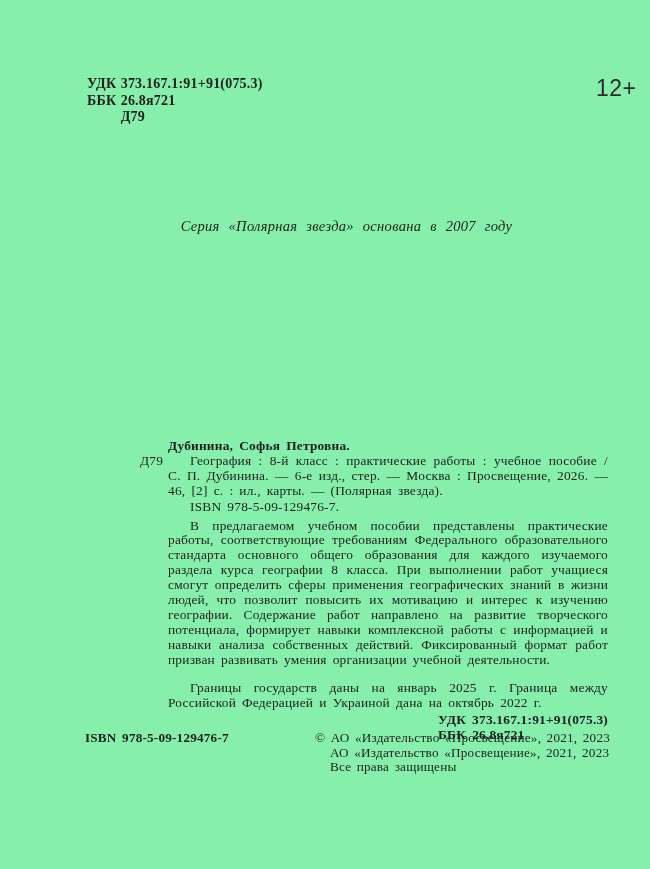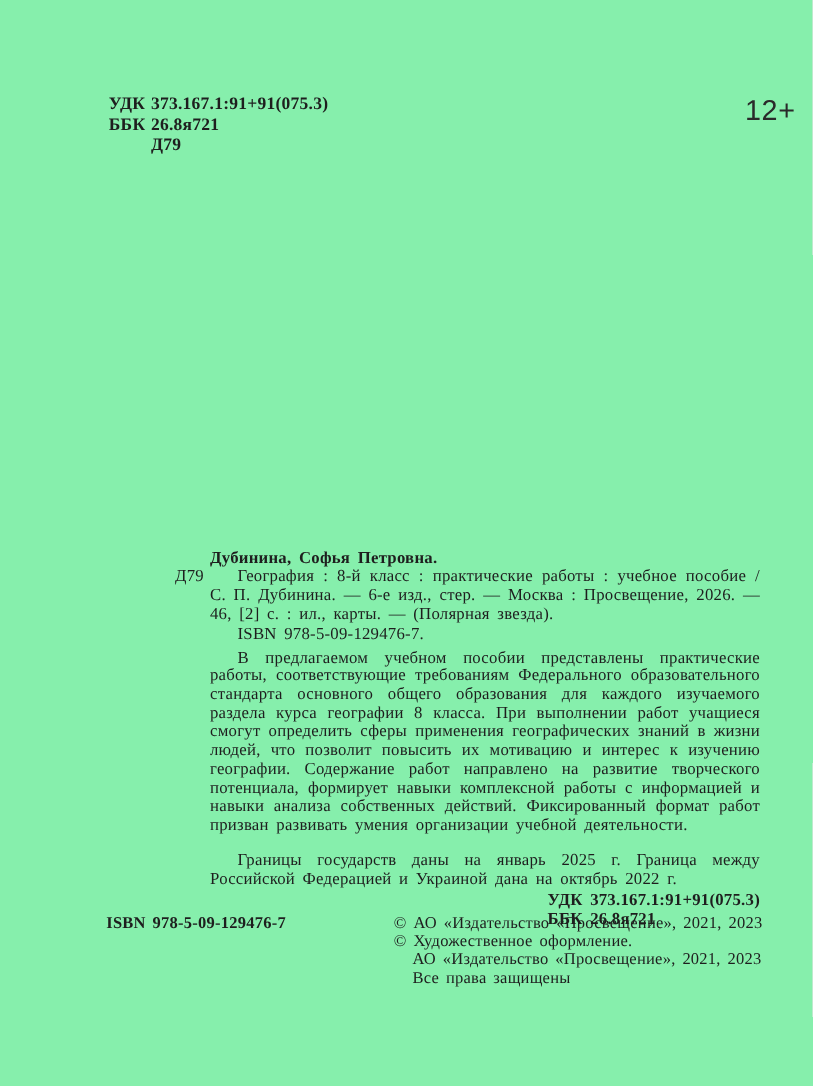--- a/index.html
+++ b/index.html
@@ -76,20 +76,21 @@
       <span>26.8я721</span>
     </div>
     <div class="row">
       <span class="lbl"></span>
       <span>Д79</span>
     </div>
   </div>
 
   <div class="age">12+</div>
 
+  <div class="series">Серия «Полярная звезда» основана в 2007 году</div>
 
   <div class="main">
     <div class="author">Дубинина, Софья Петровна.</div>
     <p class="desc">
       <span class="sign">Д79</span>
       <span>География : 8-й класс : практические работы : учебное пособие / С. П. Дубинина. — 6-е изд., стер. — Москва : Просвещение, 2026. — 46, [2] с. : ил., карты. — (Полярная звезда).</span>
     </p>
     <div class="isbn-line">ISBN 978-5-09-129476-7.</div>
     <p class="annotation">В предлагаемом учебном пособии представлены практические работы, соответствующие требованиям Федерального образовательного стандарта основного общего образования для каждого изучаемого раздела курса географии 8 класса. При выполнении работ учащиеся смогут определить сферы применения географических знаний в жизни людей, что позволит повысить их мотивацию и интерес к изучению географии. Содержание работ направлено на развитие творческого потенциала, формирует навыки комплексной работы с информацией и навыки анализа собственных действий. Фиксированный формат работ призван развивать умения организации учебной деятельности.</p>
     <p class="borders" style="margin:0">Границы государств даны на январь 2025 г. Граница между Российской Федерацией и Украиной дана на октябрь 2022 г.</p>
@@ -98,19 +99,18 @@
         <div>УДК 373.167.1:91+91(075.3)</div>
         <div>ББК 26.8я721</div>
       </div>
     </div>
   </div>
 
   <div class="footer">
     <div class="isbn">ISBN 978-5-09-129476-7</div>
     <div class="copyright">
       <div class="line">© АО «Издательство «Просвещение», 2021, 2023</div>
-      <div class="line">© Художественное оформление.</div>
       <div class="line indented">АО «Издательство «Просвещение», 2021, 2023</div>
       <div class="line indented">Все права защищены</div>
     </div>
   </div>
 
 </div>
 
 </body></html>

